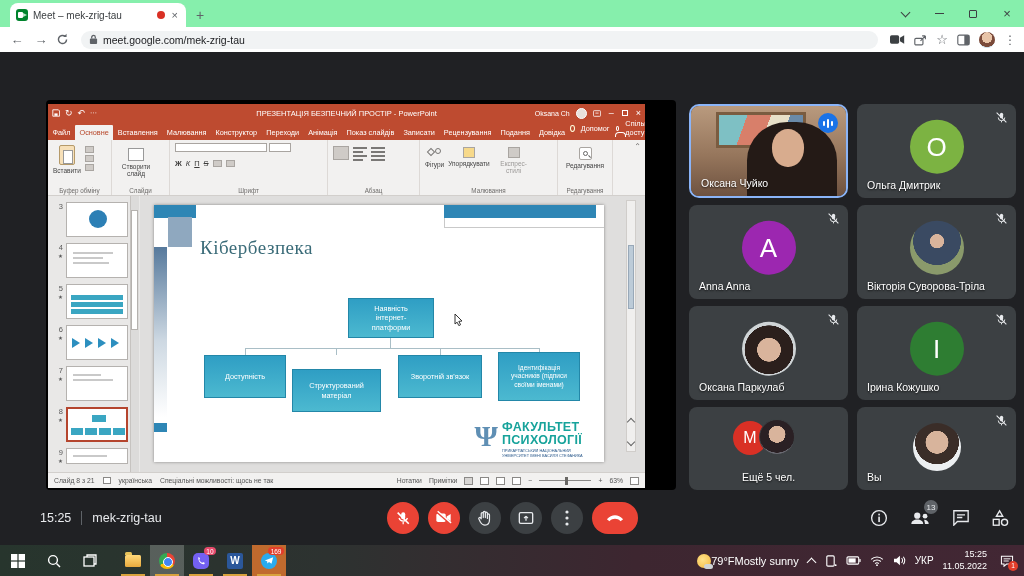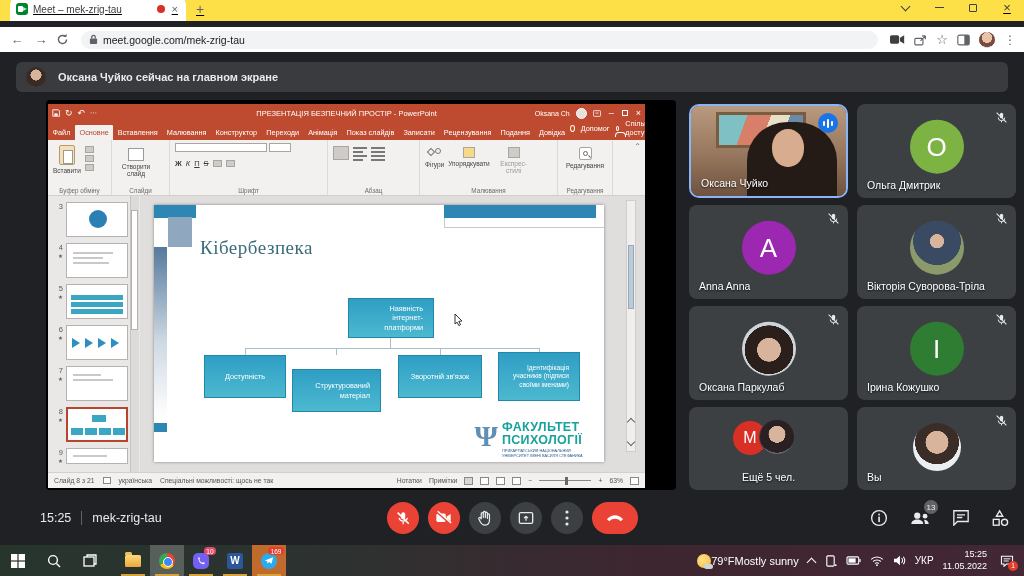--- a/index.html
+++ b/index.html
@@ -2,21 +2,21 @@
 <html><head>
 <meta charset="utf-8">
 <style>
   *{box-sizing:border-box;margin:0;padding:0;font-family:"Liberation Sans",sans-serif;}
   html,body{width:1024px;height:576px;overflow:hidden;background:#000;}
   #root{position:relative;width:1024px;height:576px;background:#202124;}
   .abs{position:absolute;}
   .nowrap{white-space:nowrap;overflow:hidden;}
 
   
-  .tabstrip{left:0;top:0;width:1024px;height:21px;background:#fde047;display:flex;align-items:flex-end;text-decoration:underline;}
+  .tabstrip{left:0;top:0;width:1024px;height:27px;background:#86efac;display:flex;align-items:flex-end;}
   .tab{margin-left:10px;width:176px;height:24px;background:#fff;border-radius:8px 8px 0 0;display:flex;align-items:center;padding:0 6px;gap:5px;}
   .meet-favicon{width:12px;height:12px;border-radius:3px;background:#00832d;position:relative;flex:none;}
   .meet-favicon::before{content:"";position:absolute;left:2px;top:3px;width:5px;height:6px;background:#fff;border-radius:1px;}
   .meet-favicon::after{content:"";position:absolute;right:1.5px;top:3.5px;border-left:4px solid #b8e5c8;border-top:2.5px solid transparent;border-bottom:2.5px solid transparent;}
   .tab-title{font-size:10px;color:#3c4043;flex:1;}
   .rec-dot{width:8px;height:8px;border-radius:50%;background:#d93025;flex:none;}
   .tab-x{font-size:11px;color:#5f6368;flex:none;padding:0 2px;}
   .newtab{font-size:14px;color:#5f6368;margin-left:10px;margin-bottom:4px;}
   .winctl{margin-left:auto;display:flex;height:27px;align-items:center;}
   .winctl>div{width:34px;height:27px;display:flex;align-items:center;justify-content:center;color:#3c4043;font-size:11px;}
@@ -90,21 +90,21 @@
   .thumb-scroll{left:82px;top:0;width:9px;height:276px;background:#dcdbda;border-left:1px solid #c6c3c0;}
   .tscroll-thumb{left:83px;top:14px;width:7px;height:120px;background:#fff;border:1px solid #b5b2af;}
 
   .canvas{left:92px;top:0;width:505px;height:276px;background:#dfdedd;}
   .slide{left:14px;top:9px;width:450px;height:257px;background:#fff;box-shadow:0 0 3px rgba(0,0,0,.4);}
   .deco-bar{position:absolute;background:#2e86b5;height:13px;top:0;}
   .deco-sq{position:absolute;left:14px;top:12px;width:24px;height:30px;background:#8fa8bf;}
   .deco-strip{position:absolute;left:0;top:42px;width:13px;height:170px;background:linear-gradient(180deg,#56799c 0%,#cdd8e2 55%,#fff 100%);}
   .deco-strip2{position:absolute;left:0;top:218px;width:13px;height:9px;background:#2e86b5;}
   .slide-title{position:absolute;left:46px;top:32px;font-family:"Liberation Serif",serif;font-size:19px;color:#3a6b78;letter-spacing:.5px;}
-  .node{position:absolute;background:linear-gradient(180deg,#2f9ec4 0%,#4cb9d0 100%);border:1px solid #2387a8;color:#fff;display:flex;align-items:center;justify-content:center;text-align:right;font-size:7.3px;line-height:1.25;padding:10px;}
+  .node{position:absolute;background:linear-gradient(180deg,#2f9ec4 0%,#4cb9d0 100%);border:1px solid #2387a8;color:#fff;display:flex;align-items:center;justify-content:center;text-align:center;font-size:7.3px;line-height:1.25;padding:10px;}
   .conn{position:absolute;background:#a9bec6;}
   .logo{position:absolute;right:6px;bottom:4px;display:flex;gap:4px;align-items:flex-start;}
   .psi{font-size:30px;color:#5f8fb4;line-height:30px;font-weight:bold;font-family:"Liberation Serif",serif;}
   .logo-name{font-size:12.5px;font-weight:bold;color:#17a39b;line-height:12.5px;letter-spacing:.3px;}
   .logo-sub{font-size:3.9px;color:#2c5a8c;margin-top:1.5px;width:96px;line-height:1.3;}
   .cursor-arrow{position:absolute;left:300px;top:108px;}
   .vscroll{left:486px;top:4px;width:10px;height:252px;background:#f0efee;border:1px solid #d0cdca;}
   .vthumb{position:absolute;left:1px;top:44px;width:6px;height:64px;background:#bccbd8;border:1px solid #98a8b8;}
   .varrow{position:absolute;left:1px;width:6px;height:6px;border-right:1.4px solid #666;border-bottom:1.4px solid #666;}
 
@@ -221,24 +221,20 @@
           <rect x="1" y="1" width="14" height="12" rx="2" fill="none" stroke="#5f6368" stroke-width="1.4"></rect>
           <rect x="9" y="1" width="6" height="12" fill="#5f6368"></rect>
         </svg>
       <span class="avatar-16"></span>
       <span style="font-size:12px;color:#5f6368;">⋮</span>
     </div>
   </div>
 
   <div class="abs meet">
 
-    <div class="abs notif">
-      <span class="avatar-20"></span>
-      <span class="notif-text nowrap">Оксана Чуйко сейчас на главном экране</span>
-    </div>
 
     <div class="abs stage">
       <div class="abs ppt">
 
         <div class="abs ppt-titlebar">
           <div class="qat">
             <svg width="8" height="8" viewBox="0 0 10 10">
                 <path d="M1 1h7l1.5 1.5V9H1z" fill="none" stroke="#fff" stroke-width="1.1"></path>
                 <rect x="3" y="5.5" width="4" height="3" fill="#fff"></rect>
               </svg>

